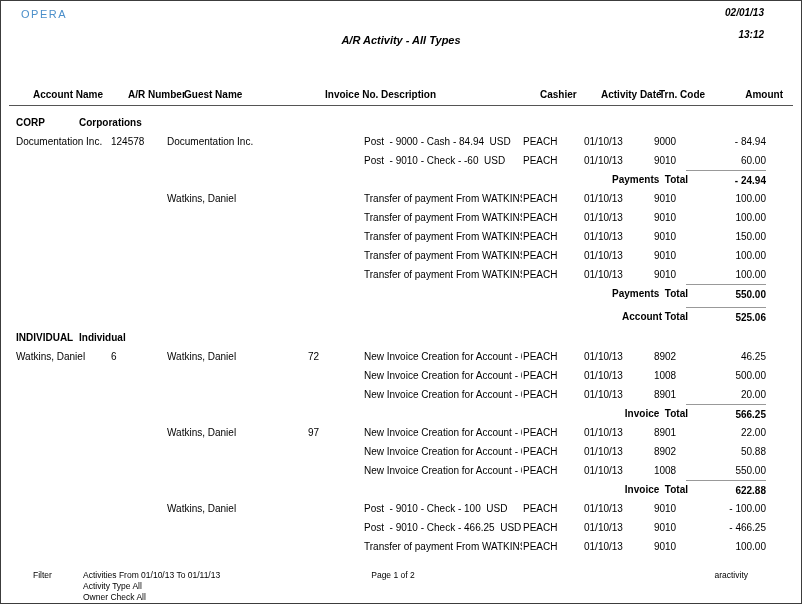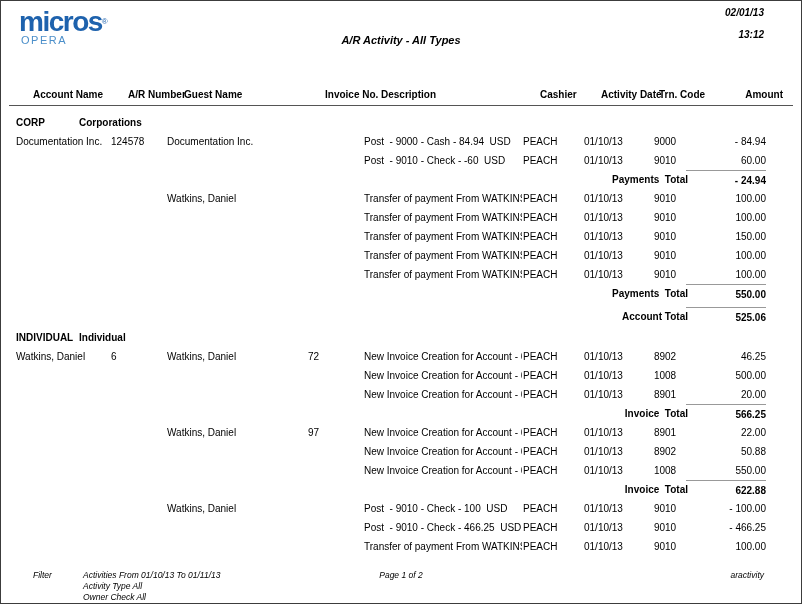--- a/index.html
+++ b/index.html
@@ -56,33 +56,32 @@
   .row { position:relative; height:19px; line-height:19px; font-size:10px; color:#000; }
   .row span { position:absolute; top:0; white-space:pre; }
   .row.group { font-weight:bold; margin-top:2px; }
   .g-code { left:15px; }
   .g-name { left:78px; }
   .row.total { font-weight:bold; }
   .row.total.account { margin-top:4px; }
   .total-label { left:540px; width:147px; text-align:right; }
   .total-amount { border-top:1px solid #999; padding-top:1px; height:18px; line-height:18px; }
   
-  .footer { position:absolute; left:0; right:0; bottom:0; height:42px; font-style:italic; font-size:8.5px; color:#000; }
+  .footer { position:absolute; left:0; right:16px; bottom:0; height:42px; font-size:8.5px; color:#000; }
   .filter-label { position:absolute; left:32px; top:9px; }
   .filter-lines { position:absolute; left:82px; top:9px; line-height:11px; }
   .page-info { position:absolute; left:0; right:0; top:9px; text-align:center; }
   .report-code { position:absolute; right:37px; top:9px; width:120px; text-align:right; }
 </style>
 </head>
 <body>
 
 <div class="page">
 
   <div class="logo">
-    <div class="logo-brand"><span>micros</span><span class="logo-reg">®</span></div>
     <div class="logo-sub">OPERA</div>
   </div>
 
   <div class="rpt-subtitle">A/R Activity - All Types</div>
   <div class="rpt-date">02/01/13</div>
   <div class="rpt-time">13:12</div>
 
   <div class="col-header-row" id="col-headers">
       <span class="hc c-account">Account Name</span>
       <span class="hc c-ar">A/R Number</span>

